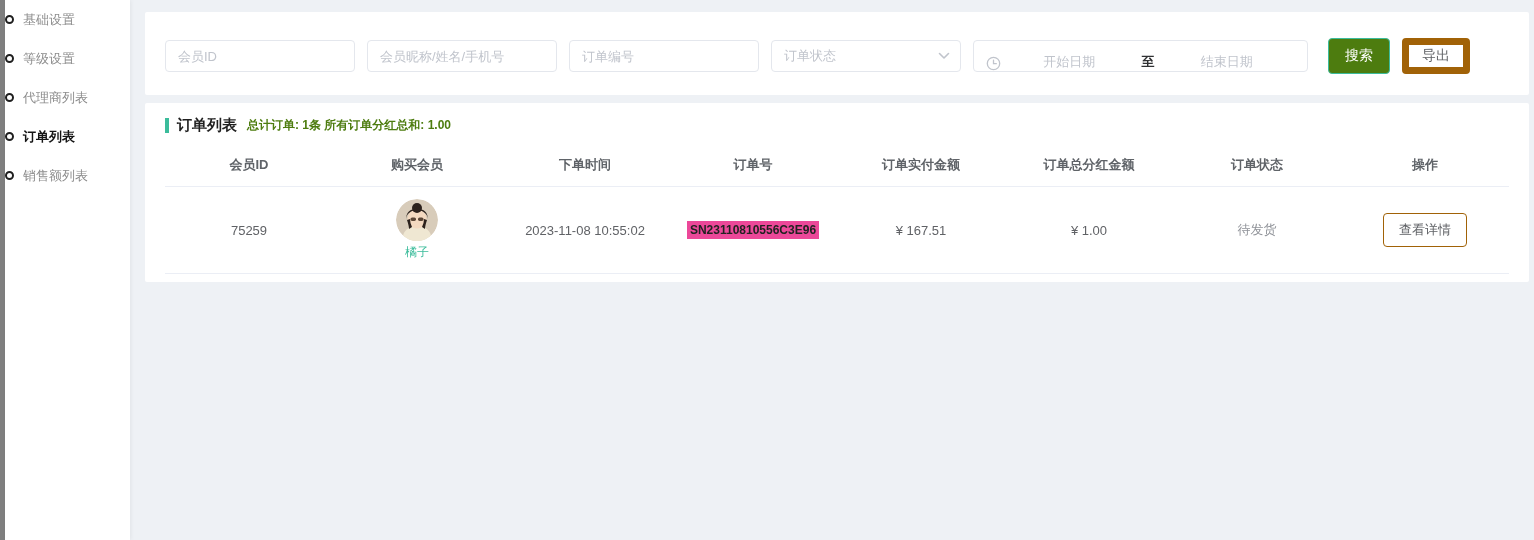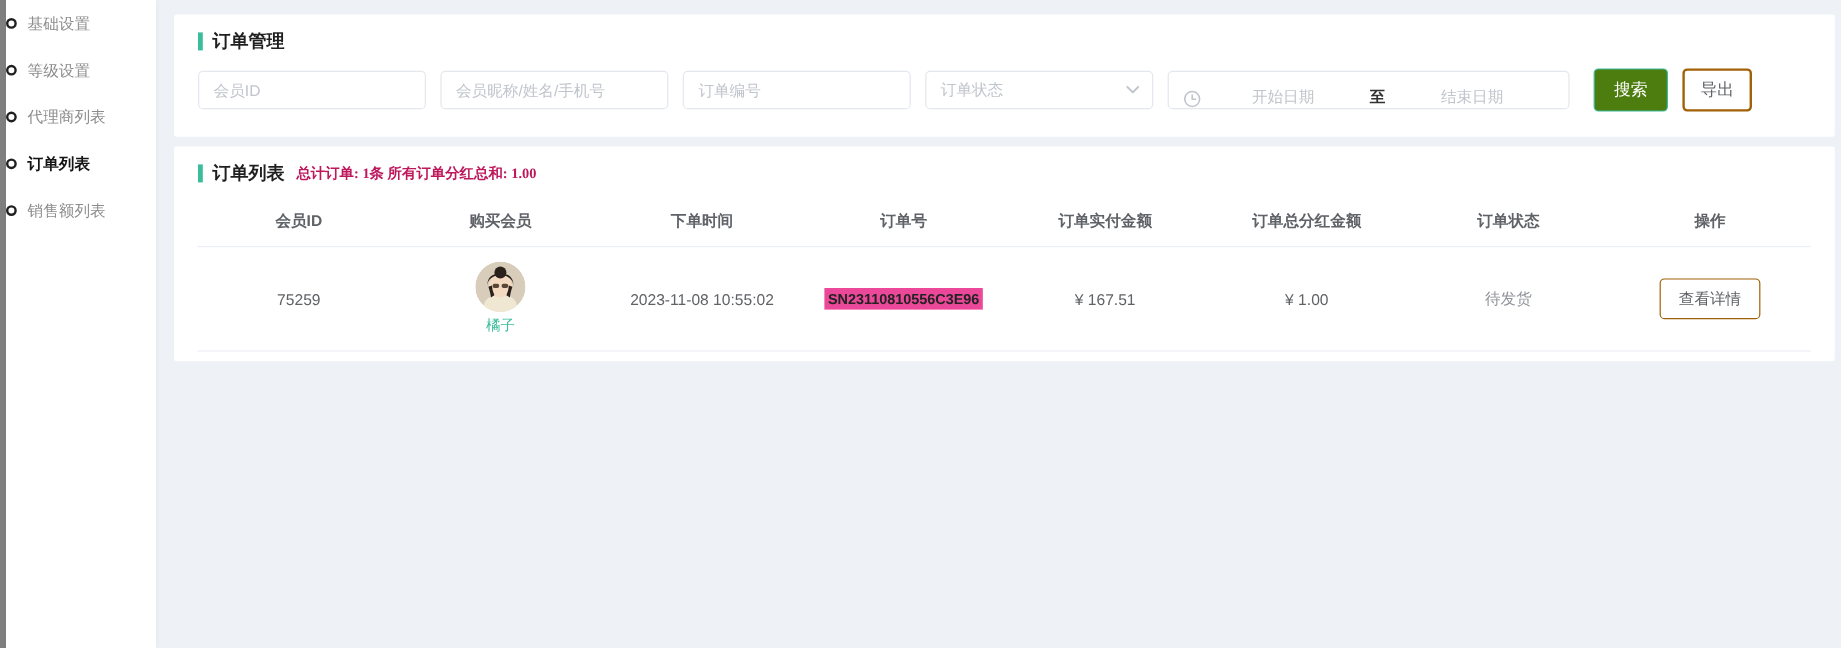--- a/index.html
+++ b/index.html
@@ -37,21 +37,21 @@
   .content {
     flex: 1; padding: 12px 5px 0 15px;
     display: flex; flex-direction: column; gap: 8px;
     min-width: 0;
   }
   .panel { background: #fff; border-radius: 2px; }
 
   .panel-title { display: flex; align-items: center; gap: 8px; }
   .accent-bar { width: 4px; height: 15px; flex: none; }
   .panel-title h2 { margin: 0; font-size: 15px; color: #1f1f1f; font-weight: bold; }
-  .summary { font-size: 12px; color: #be185d; font-weight: bold; margin-left: 2px; font-family: Liberation Serif, serif; }
+  .summary { font-size: 12px; color: #4d7c0f; font-weight: bold; margin-left: 2px; }
 
   
   .filter-panel { padding: 13px 20px 21px; }
   .filter-row { display: flex; align-items: center; margin-top: 13px; gap: 12px; }
   .f-input {
     width: 190px; height: 32px;
     border: 1px solid #e4e7ed; border-radius: 4px;
     padding: 0 12px; font-size: 13px; color: #606266;
     outline: none; font-family: inherit;
   }
@@ -72,21 +72,21 @@
   .date-range .sep { color: #303133; font-weight: bold; padding: 0 4px; }
   .icon-svg { display: inline-flex; flex: none; }
 
   .btn-primary {
     margin-left: 8px; min-width: 62px; height: 36px; padding: 0 14px;
     background: #4d7c0f; border: 1px solid #3bbc9b; border-radius: 4px;
     color: #fff; font-size: 14px; cursor: pointer; font-family: inherit;
   }
   .btn-plain {
     min-width: 56px; height: 36px; padding: 0 13px;
-    background: #fff; border: 2px solid #a16207; border-radius: 4px;
+    background: #fff; border: 7px solid #a16207; border-radius: 4px;
     color: #606266; font-size: 14px; cursor: pointer; font-family: inherit;
   }
 
   
   .list-panel { padding: 13px 20px 8px; }
   .table { margin-top: 8px; }
   .thead { display: flex; align-items: center; height: 44px; border-bottom: 1px solid #ebeef5; }
   .th { flex: 1; text-align: center; font-size: 13px; color: #5f6368; font-weight: bold; }
   .trow { display: flex; align-items: center; height: 87px; border-bottom: 1px solid #ebeef5; }
   .td { flex: 1; text-align: center; font-size: 13px; color: #606266; }
@@ -132,24 +132,20 @@
     </div>
     <div class="side-item">
       <span class="o-icon"></span>
       <span>销售额列表</span>
     </div>
   </aside>
 
   <main class="content">
 
     <section class="panel filter-panel">
-      <div class="panel-title">
-        <span class="accent-bar" style="background:#3bbc9b"></span>
-        <h2>订单管理</h2>
-      </div>
       <div class="filter-row">
         <input class="f-input" type="text" placeholder="会员ID" style="">
         <input class="f-input" type="text" placeholder="会员昵称/姓名/手机号" style="">
         <input class="f-input" type="text" placeholder="订单编号" style="">
         <div class="f-select">
           <span>订单状态</span>
           <span class="icon-svg">
             <svg width="12" height="8" viewBox="0 0 12 8">
                 <path d="M1.5 1.5 L6 6 L10.5 1.5" fill="none" stroke="#c0c4cc" stroke-width="1.6" stroke-linecap="round" stroke-linejoin="round"></path>
               </svg>

